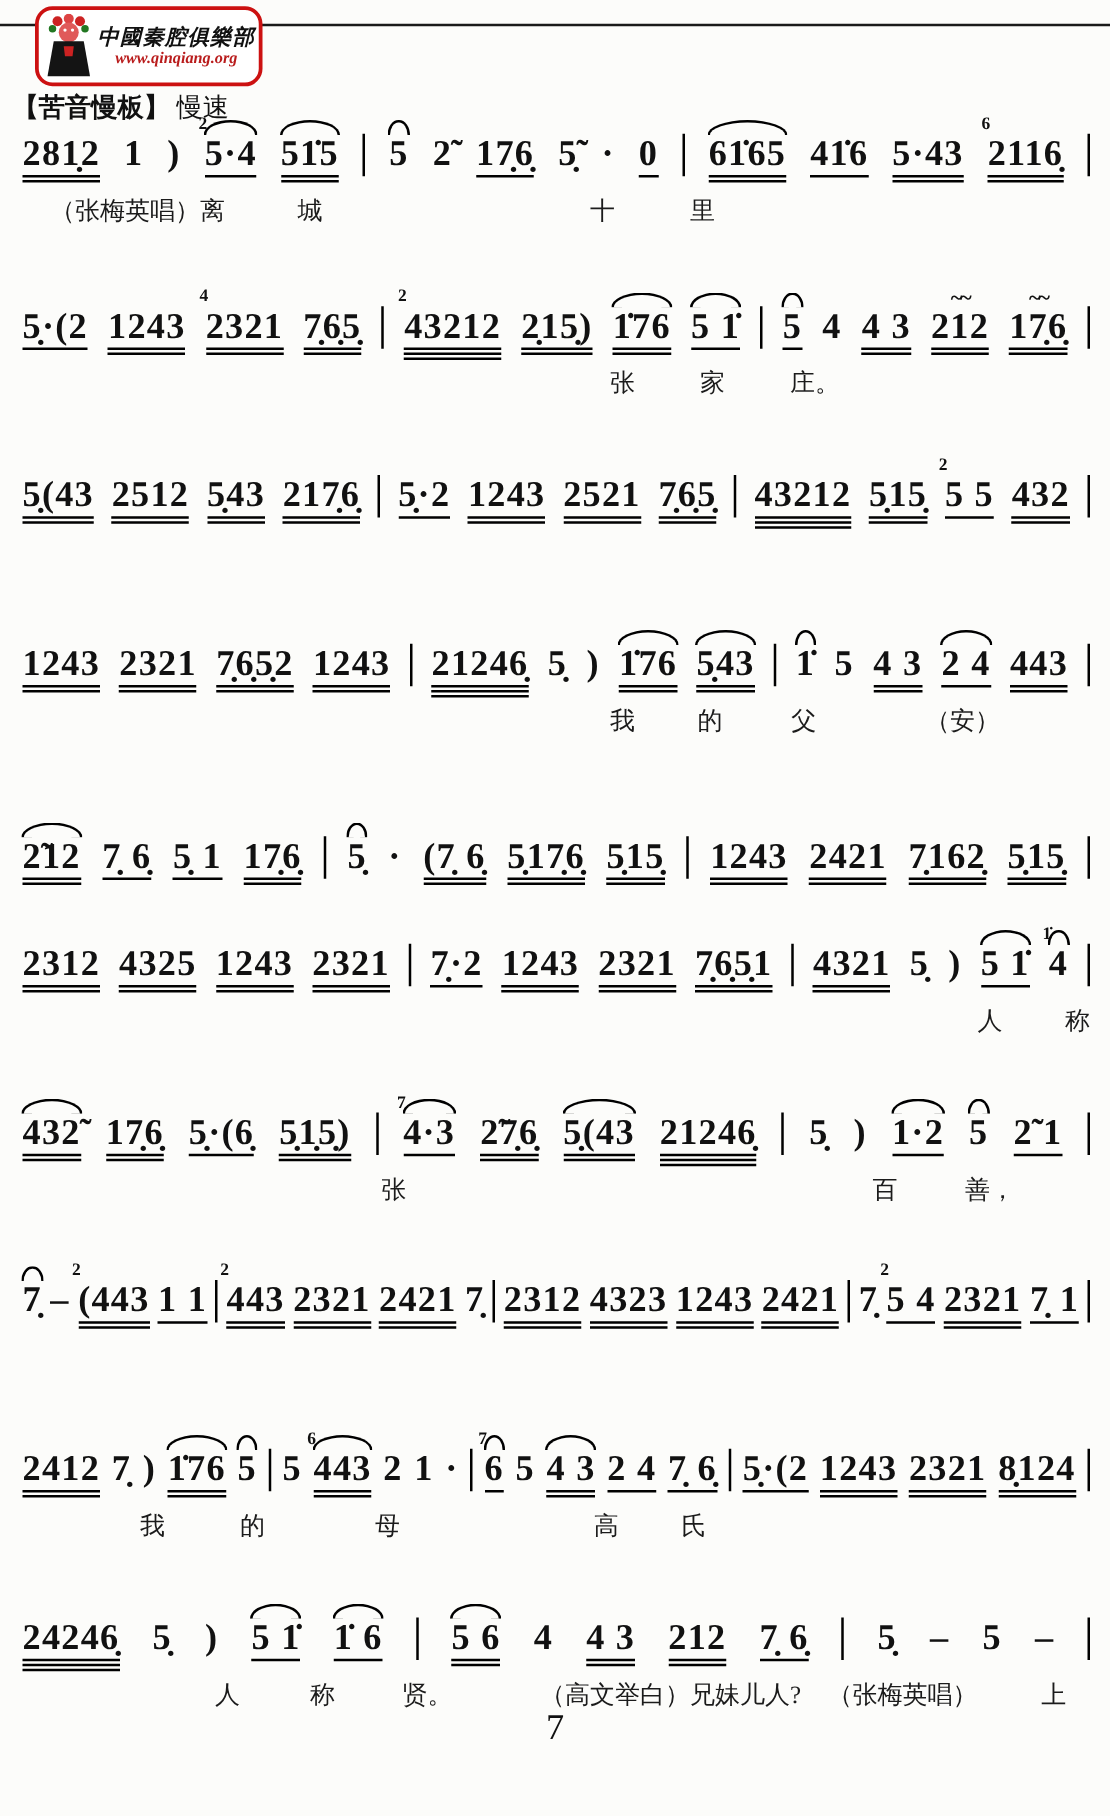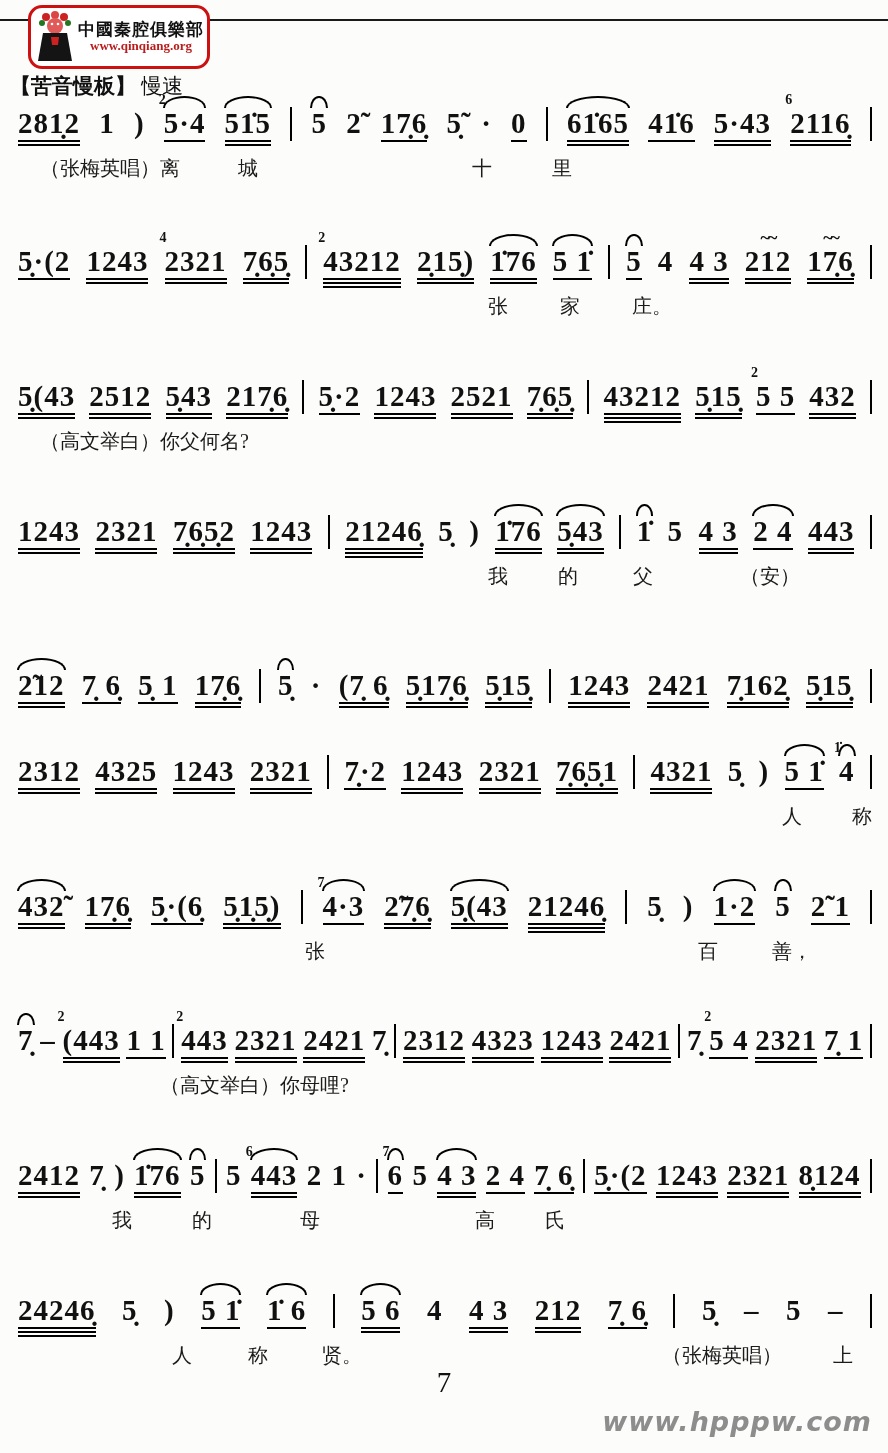--- a/index.html
+++ b/index.html
@@ -4,21 +4,21 @@
 <style>
   html,body{margin:0;padding:0;background:#e8e8e4;}
   .page{position:relative;width:888px;height:1453px;margin:0 auto;background:#fcfcfa;overflow:hidden;
         font-family:"Liberation Serif","DejaVu Serif",serif;color:#111;}
   
   .top-rule{position:absolute;top:19px;left:0;width:100%;height:2px;background:#1a1a1a;}
   .logo-box{position:absolute;top:5px;left:28px;width:182px;height:64px;background:#fff;
             border:3px solid #cc1111;border-radius:14px;box-sizing:border-box;
             display:flex;align-items:center;padding:2px 5px;z-index:3;}
   .logo-figure{width:38px;height:52px;flex:0 0 38px;margin-right:4px;}
-  .logo-text{display:flex;flex-direction:column;align-items:center;flex:1;line-height:1.15;}
+  .logo-text{display:flex;flex-direction:column;align-items:center;flex:1;line-height:1.15;font-style:italic;}
   .logo-title{font-size:17px;font-weight:700;letter-spacing:1px;color:#111;white-space:nowrap;}
   .logo-url{font-size:13px;font-weight:700;color:#b91c1c;white-space:nowrap;}
   .tempo{position:absolute;top:72px;left:10px;font-size:21px;z-index:2;text-align:right;}
   .tempo .b{font-weight:700;}
   
   .score{position:absolute;left:0;top:0;width:100%;height:100%;}
   .system{position:absolute;left:0;right:0;}
   .notes-row{position:relative;display:flex;justify-content:space-between;align-items:flex-end;
              padding:16px 16px 0 18px;}
   .tok{position:relative;font-weight:700;font-size:29px;line-height:1;letter-spacing:1px;
@@ -144,23 +144,20 @@
           <span class="tok u2">1243</span>
           <span class="tok u2">2521</span>
           <span class="tok u2">7̣6̣5̣</span>
           <div class="barline"></div>
           <span class="tok u3">43212</span>
           <span class="tok u2">5̣15̣</span>
           <span class="tok u1"><span class="grace">2</span>5 5</span>
           <span class="tok u2">432</span>
           <div class="barline"></div>
         </div>
-        <div class="lyrics-row">
-          <span class="lyric" style="left: 40px;">（高文举白）你父何名?</span>
-        </div>
       </div>
       <div class="system" style="top: 499px;">
         <div class="notes-row">
           <span class="tok u2">1243</span>
           <span class="tok u2">2321</span>
           <span class="tok u2">7̣6̣5̣2</span>
           <span class="tok u2">1243</span>
           <div class="barline"></div>
           <span class="tok u3">21246̣</span>
           <span class="tok u0">5̣</span>
@@ -267,23 +264,20 @@
           <span class="tok u2">4323</span>
           <span class="tok u2">1243</span>
           <span class="tok u2">2421</span>
           <div class="barline"></div>
           <span class="tok u0">7̣</span>
           <span class="tok u1"><span class="grace">2</span>5 4</span>
           <span class="tok u2">2321</span>
           <span class="tok u1">7̣ 1</span>
           <div class="barline"></div>
         </div>
-        <div class="lyrics-row">
-          <span class="lyric" style="left: 160px;">（高文举白）你母哩?</span>
-        </div>
       </div>
       <div class="system" style="top: 1143px;">
         <div class="notes-row">
           <span class="tok u2">2412</span>
           <span class="tok u0">7̣</span>
           <span class="tok u0">)</span>
           <span class="tok u2 arc">1̇76</span>
           <span class="tok u0 arc">5</span>
           <div class="barline"></div>
           <span class="tok u0">5</span>
@@ -329,22 +323,22 @@
           <span class="tok u0">5̣</span>
           <span class="tok u0">–</span>
           <span class="tok u0">5</span>
           <span class="tok u0">–</span>
           <div class="barline"></div>
         </div>
         <div class="lyrics-row">
           <span class="lyric" style="left: 172px;">人</span>
           <span class="lyric" style="left: 248px;">称</span>
           <span class="lyric" style="left: 322px;">贤。</span>
+          <span class="lyric" style="left: 432px;">（高文举白）兄妹儿人?</span>
           <span class="lyric" style="left: 662px;">（张梅英唱）</span>
           <span class="lyric" style="left: 833px;">上</span>
         </div>
       </div>
     </div>
 
   <div class="page-num">7</div>
-  <div class="watermark">www.hpppw.com</div>
 
 </div>
 
 </body></html>

